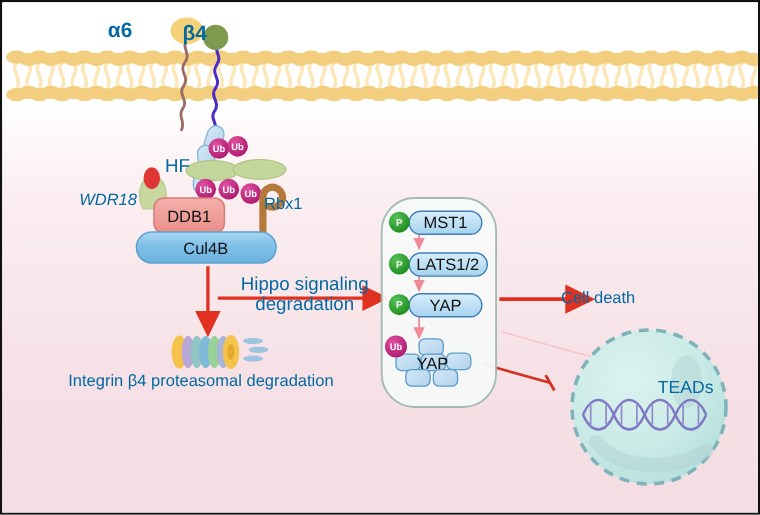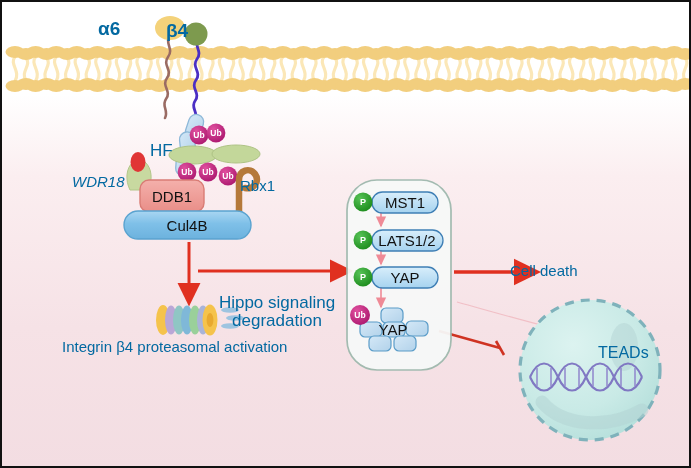--- a/index.html
+++ b/index.html
@@ -444,22 +444,22 @@
       </g>
     </g>
   </svg>
 
   <div class="lbl lbl-greek" style="left:96px;top:17px;">α6</div>
   <div class="lbl lbl-greek" style="left:164px;top:19px;">β4</div>
   <div class="lbl lbl-name" style="left:110px;top:140px;font-size:17px;margin-left:38px;">HF</div>
   <div class="lbl lbl-name" style="left:70px;top:172px;font-style:italic;">WDR18</div>
   <div class="lbl lbl-name" style="left:238px;top:176px;">Rbx1</div>
 
-  <div class="lbl lbl-hippo" style="left:200px;top:248px;width:150px;margin-top:44px;">
+  <div class="lbl lbl-hippo" style="left:200px;top:248px;width:150px;">
     <span>Hippo signaling</span><br>
     <span>degradation</span>
   </div>
 
-  <div class="lbl lbl-body" style="left:60px;top:337px;">Integrin β4 proteasomal activation</div>
+  <div class="lbl lbl-body" style="left:60px;top:337px;">Integrin β4 proteasomal degradation</div>
   <div class="lbl lbl-body" style="left:508px;top:261px;">Cell death</div>
   <div class="lbl lbl-body" style="left:552px;top:342px;font-size:16px;margin-left:44px;">TEADs</div>
 
 </div>
 
 </body></html>

